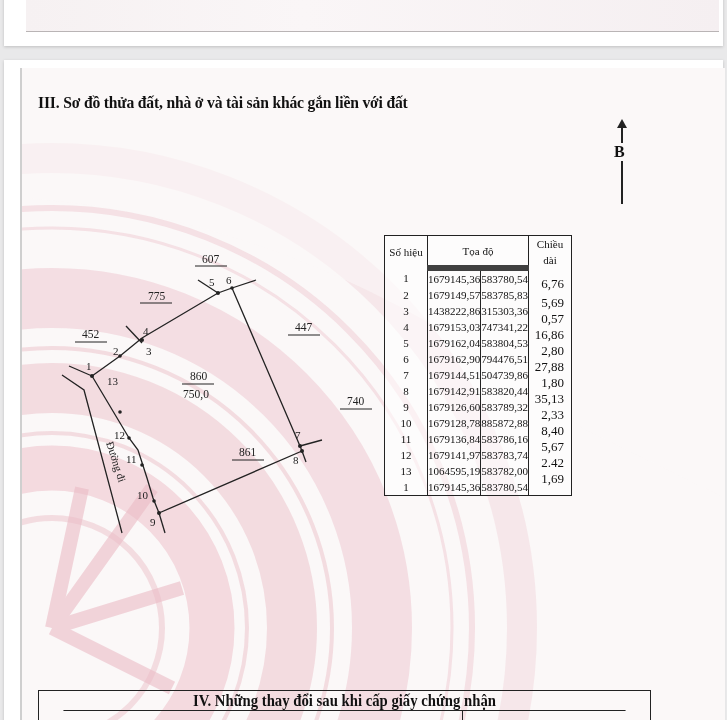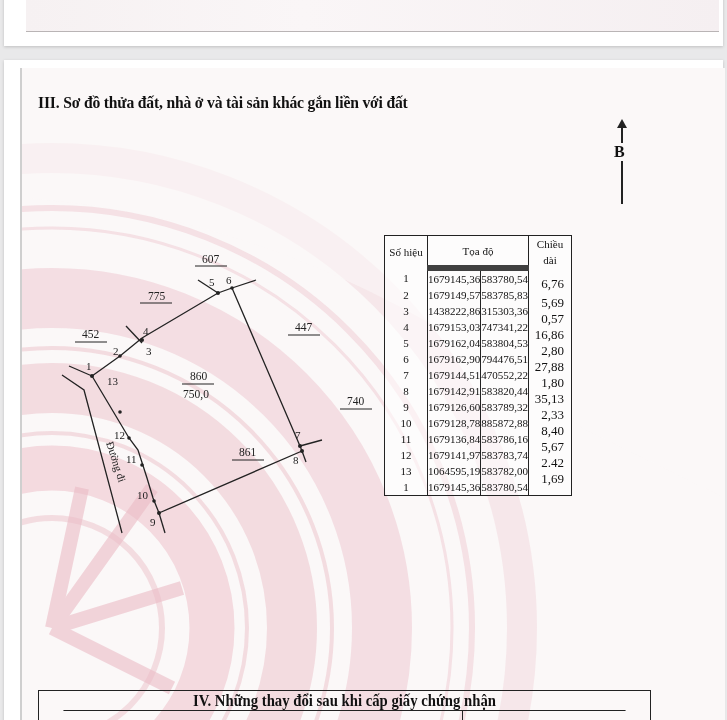--- a/index.html
+++ b/index.html
@@ -233,21 +233,21 @@
             <td>6</td>
             <td>1679162,90</td>
             <td>794476,51</td>
             <td class="len-cell">
               <span class="len-val">27,88</span>
             </td>
           </tr>
           <tr>
             <td>7</td>
             <td>1679144,51</td>
-            <td>470552,22</td>
+            <td>504739,86</td>
             <td class="len-cell">
               <span class="len-val">1,80</span>
             </td>
           </tr>
           <tr>
             <td>8</td>
             <td>1679142,91</td>
             <td>583820,44</td>
             <td class="len-cell">
               <span class="len-val">35,13</span>

